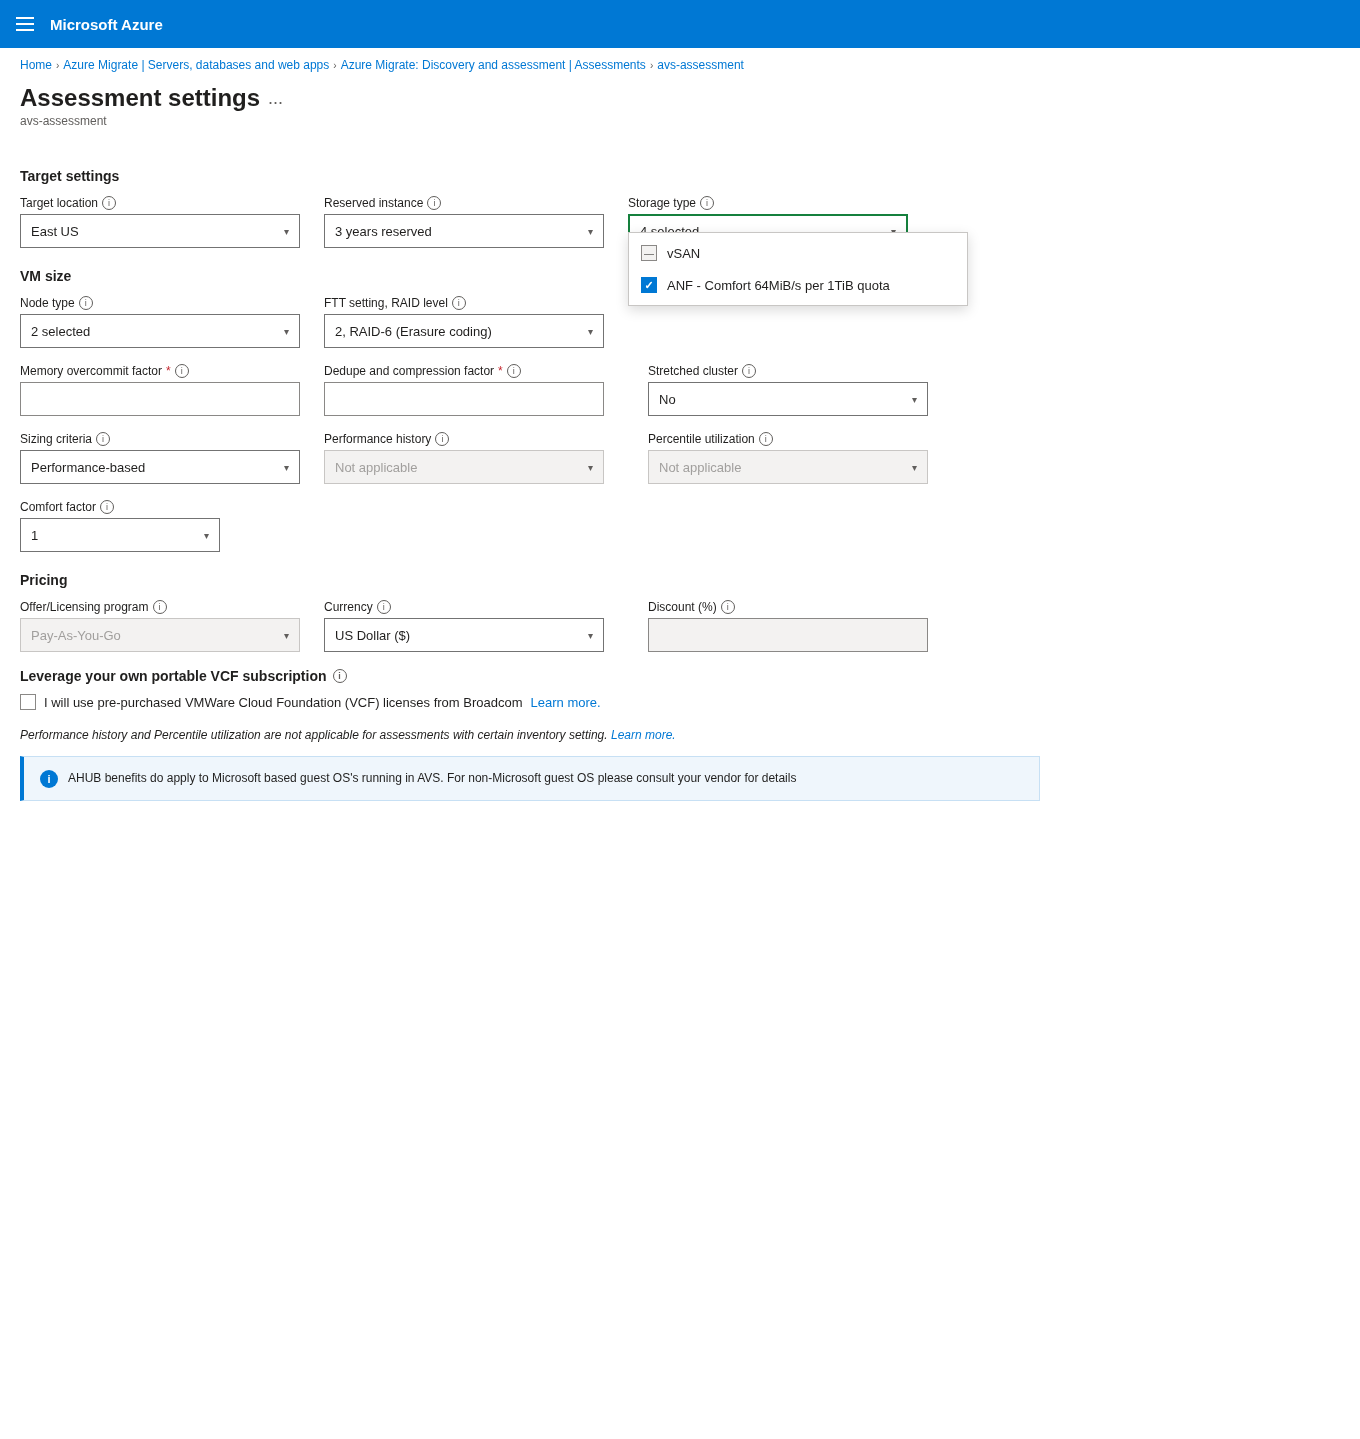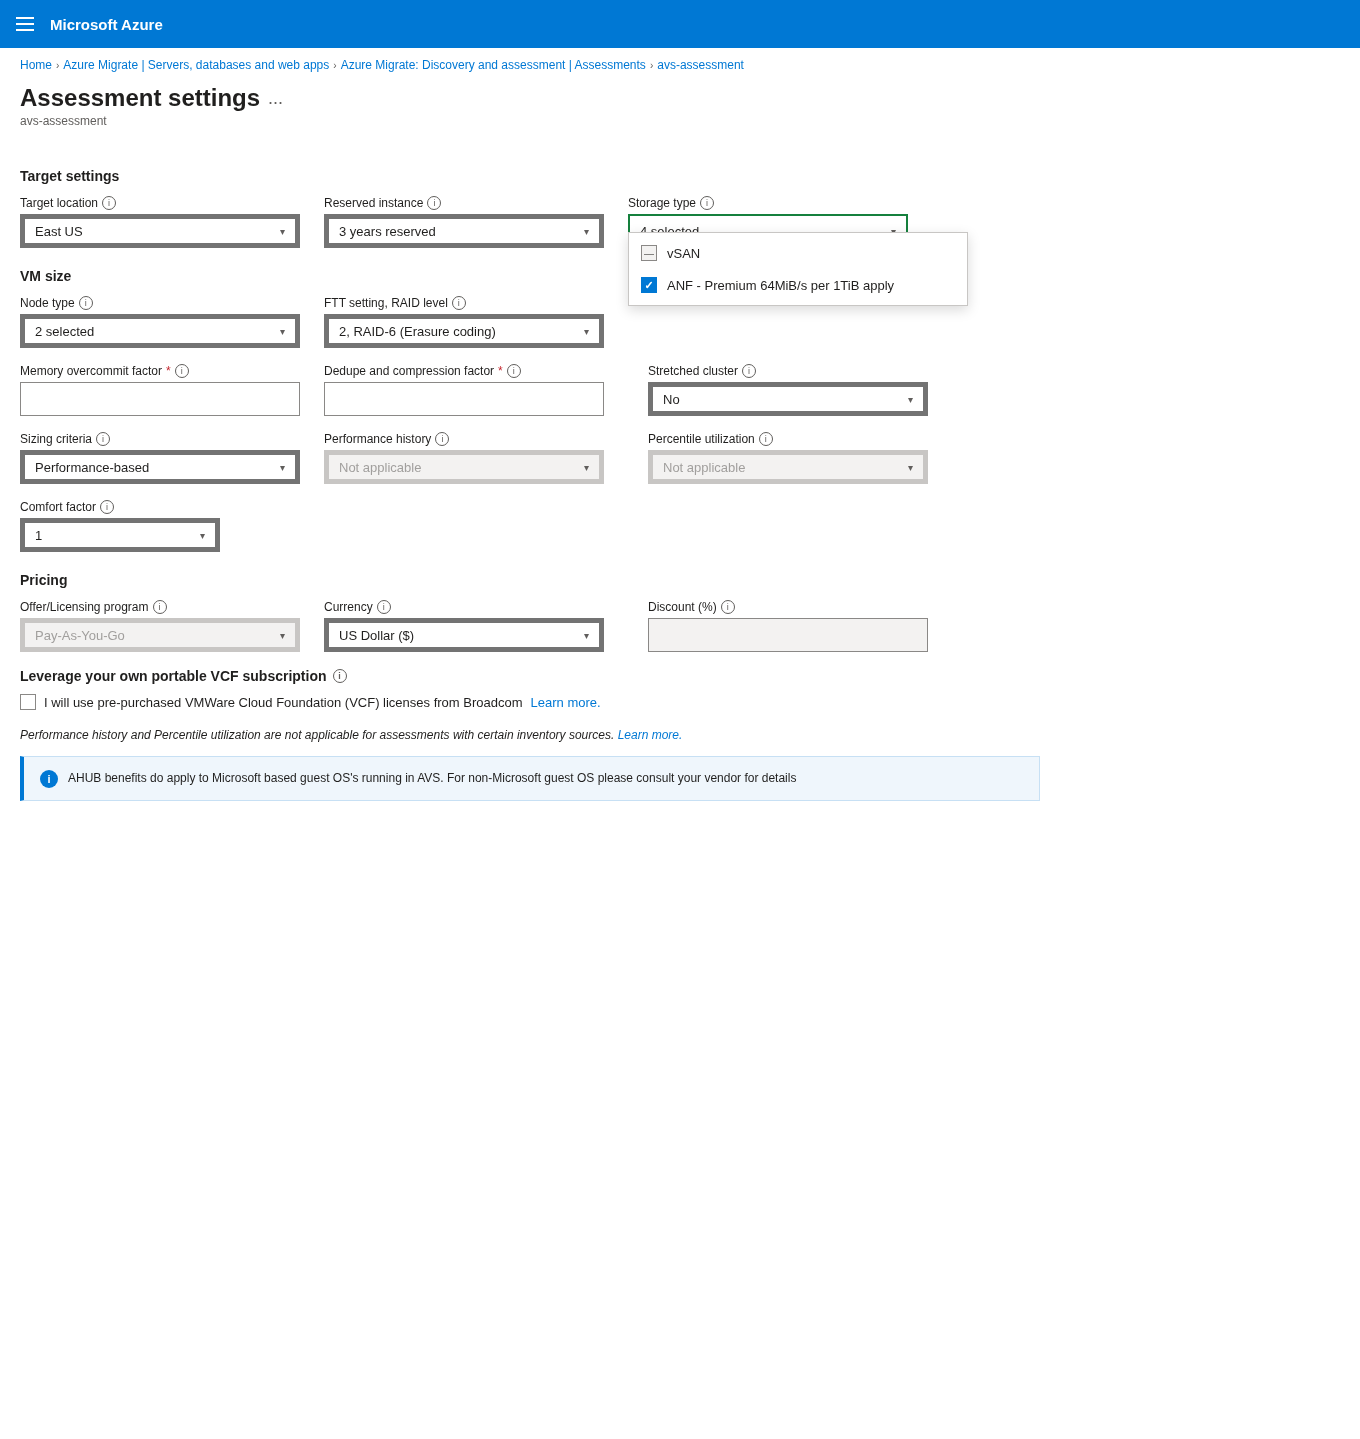--- a/index.html
+++ b/index.html
@@ -81,21 +81,21 @@
     .form-label .required { color: #c4262e; }
     .info-icon {
       display: inline-flex; align-items: center; justify-content: center;
       width: 14px; height: 14px; border-radius: 50%; border: 1px solid #605e5c;
       font-size: 9px; color: #605e5c; cursor: pointer; font-style: normal;
     }
 
     
     .dropdown {
       display: flex; align-items: center; justify-content: space-between;
-      border: 5px solid #737373; padding: 6px 10px;
+      border: 1px solid #737373; padding: 6px 10px;
       background: #fff; cursor: pointer; height: 34px;
       min-width: 180px;
       position: relative;
     }
     .dropdown.active { border: 2px solid #15803d; }
     .dropdown.disabled { background: #f3f2f1; color: #a19f9d; cursor: not-allowed; border-color: #c8c6c4; }
     .dropdown-text { font-size: 13px; }
     .dropdown-arrow { font-size: 10px; color: #605e5c; }
 
     
@@ -253,21 +253,21 @@
       <div class="storage-dropdown-panel">
 
         <div class="dropdown-item">
           <div class="checkbox-square partial"></div>
           <span class="item-label">vSAN</span>
         </div>
 
 
         <div class="dropdown-item">
           <div class="checkbox-square checked"></div>
-          <span class="item-label">ANF - Premium 64MiB/s per 1TiB apply</span>
+          <span class="item-label">ANF - Comfort 64MiB/s per 1TiB quota</span>
         </div>
 
       </div>
     </div>
   </div>
 
   <div class="section-header">VM size</div>
 
   <div class="form-row">
 
@@ -418,21 +418,21 @@
       <i class="info-icon">i</i>
     </div>
     <div class="vcf-checkbox-row">
       <div class="vcf-checkbox"></div>
       <span>I will use pre-purchased VMWare Cloud Foundation (VCF) licenses from Broadcom</span>
       <a href="#">Learn more.</a>
     </div>
   </div>
 
   <p class="italic-note">
-    <span>Performance history and Percentile utilization are not applicable for assessments with certain inventory sources.</span>
+    <span>Performance history and Percentile utilization are not applicable for assessments with certain inventory setting.</span>
     <a href="#">Learn more.</a>
   </p>
 
   <div class="info-banner">
     <div class="info-circle">i</div>
     <span>AHUB benefits do apply to Microsoft based guest OS's running in AVS. For non-Microsoft guest OS please consult your vendor for details</span>
   </div>
 
 </div>
 

